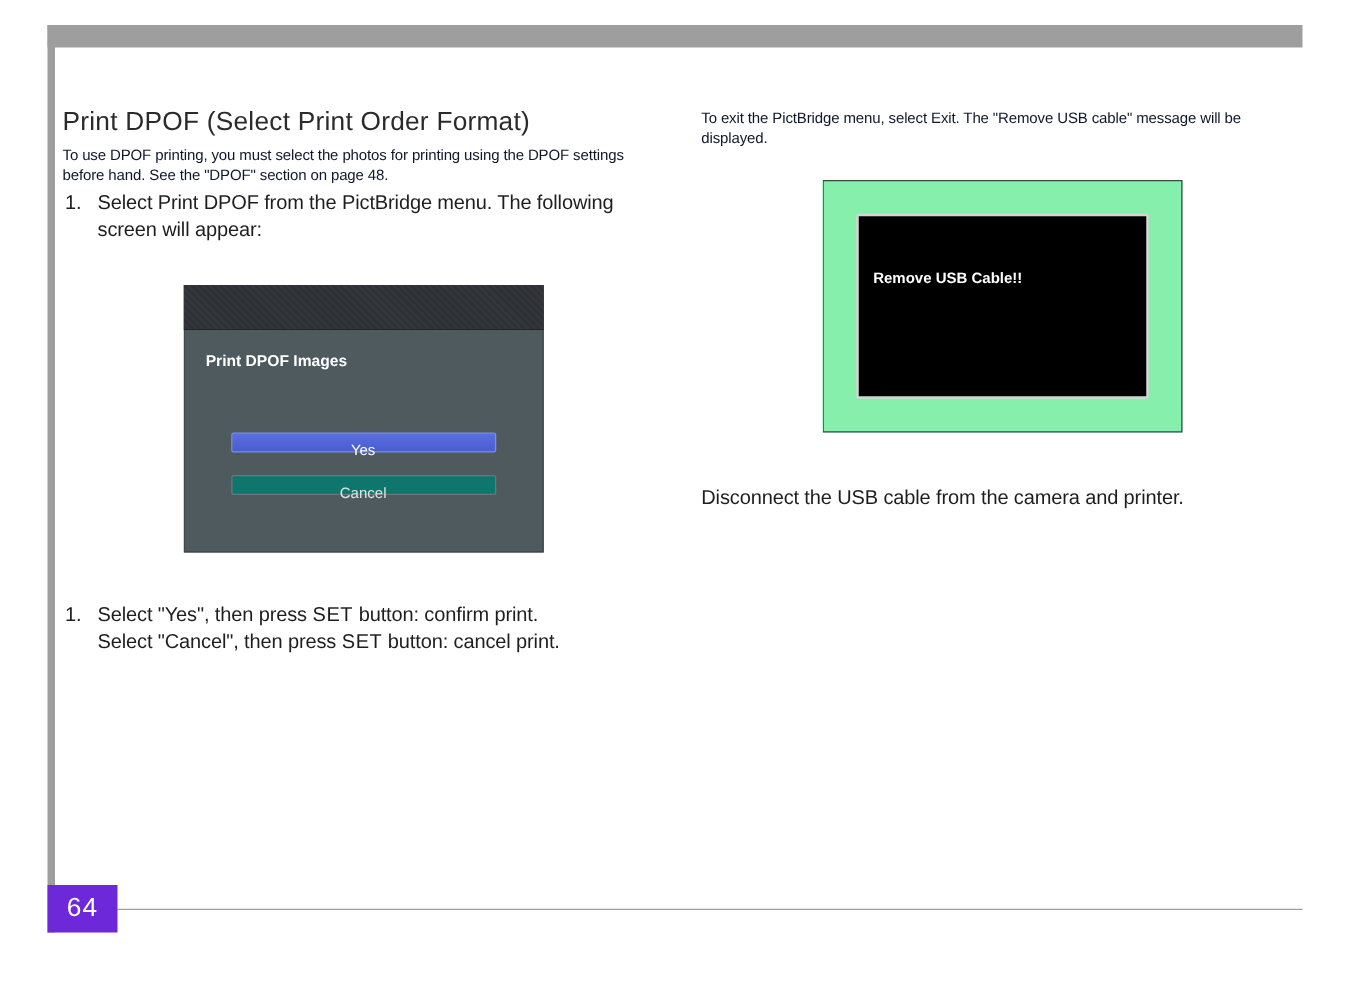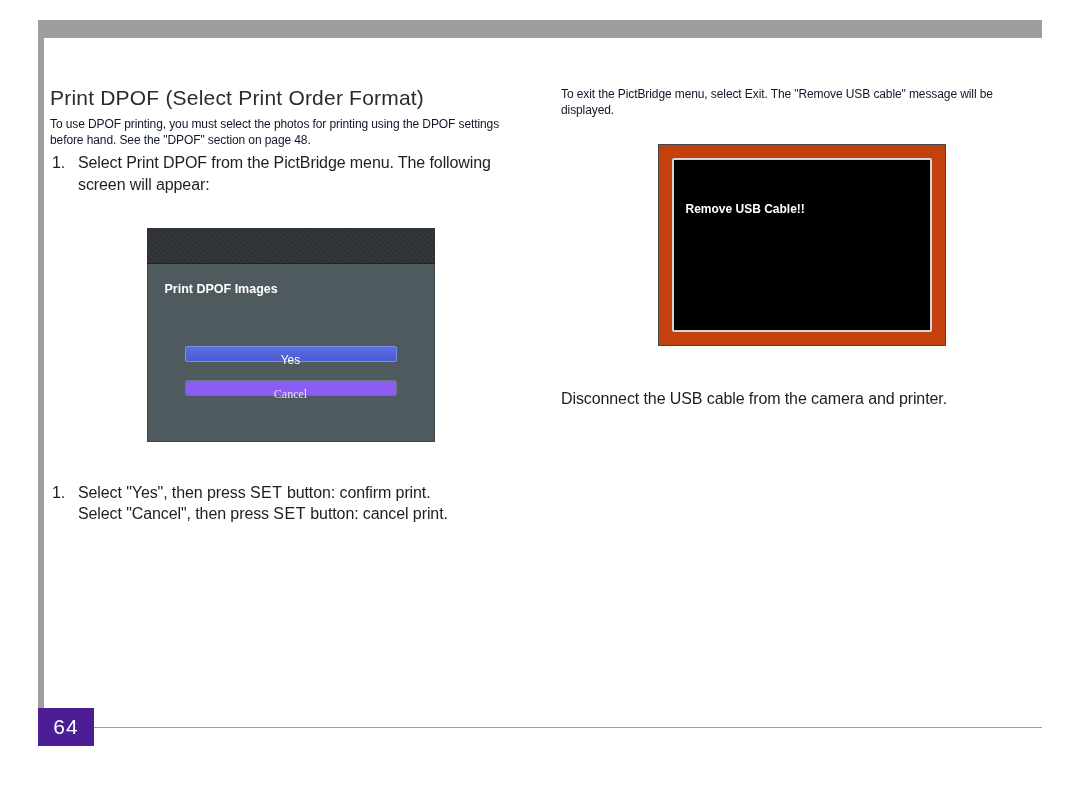--- a/index.html
+++ b/index.html
@@ -102,34 +102,33 @@
       text-align: center;
       border: 1px solid rgba(255,255,255,0.25);
     }
     .s1-yes {
       top: 118px;
       background: linear-gradient(#5a6fe0,#4a5cd1);
       border-color: #7a8ef0;
     }
     .s1-cancel {
       top: 152px;
-      background: #8b5cf6;
+      background: #0f766e;
       color: #e2e4e5;
       border-color: #6d767b;
-      font-family: Liberation Serif, serif;
     }
     
     .screenshot2 {
       width: 288px;
       height: 202px;
       margin: 26px auto 42px auto;
-      background: #c2410c;
+      background: #86efac;
       position: relative;
       box-shadow: 0 0 0 1px #3d474c inset;
-      padding: 14px;
+      padding: 27px;
     }
     .s2-black {
       width: 100%;
       height: 100%;
       background: #000;
       border: 2px solid #d5d5d5;
       border-radius: 2px;
       position: relative;
     }
     .s2-msg {
@@ -146,21 +145,21 @@
       color: #1e1e1e;
       letter-spacing: -0.1px;
     }
     
     .page-num {
       position: absolute;
       left: 38px;
       bottom: 39px;
       width: 56px;
       height: 38px;
-      background: #4c1d95;
+      background: #6d28d9;
       color: #fff;
       font-size: 21px;
       line-height: 38px;
       text-align: center;
       letter-spacing: 1px;
     }
     .footer-rule {
       position: absolute;
       left: 94px;
       bottom: 57px;

